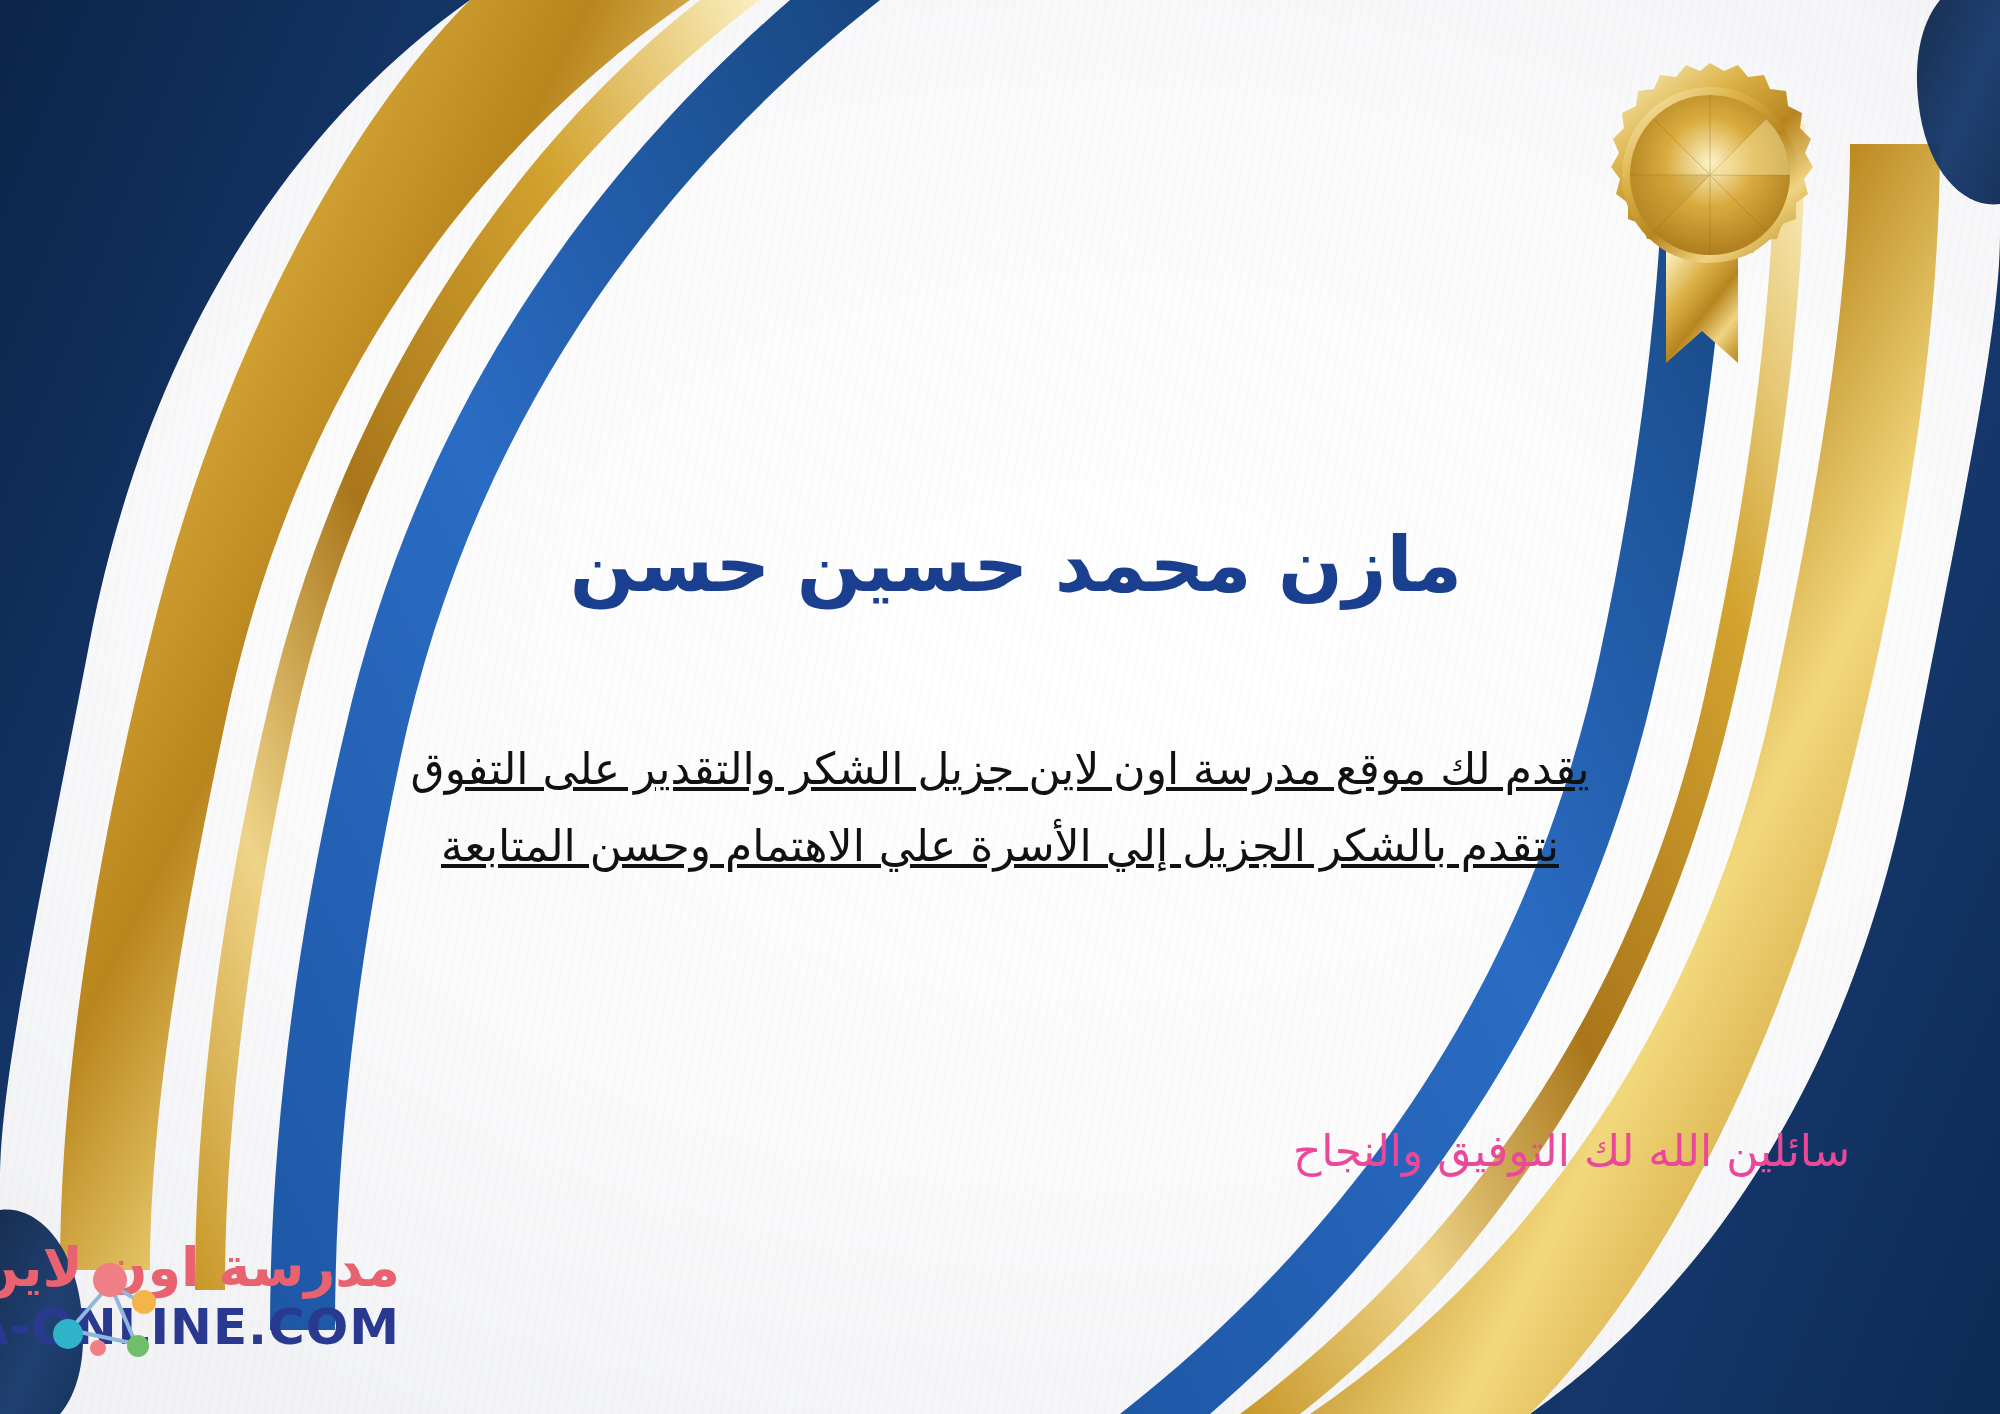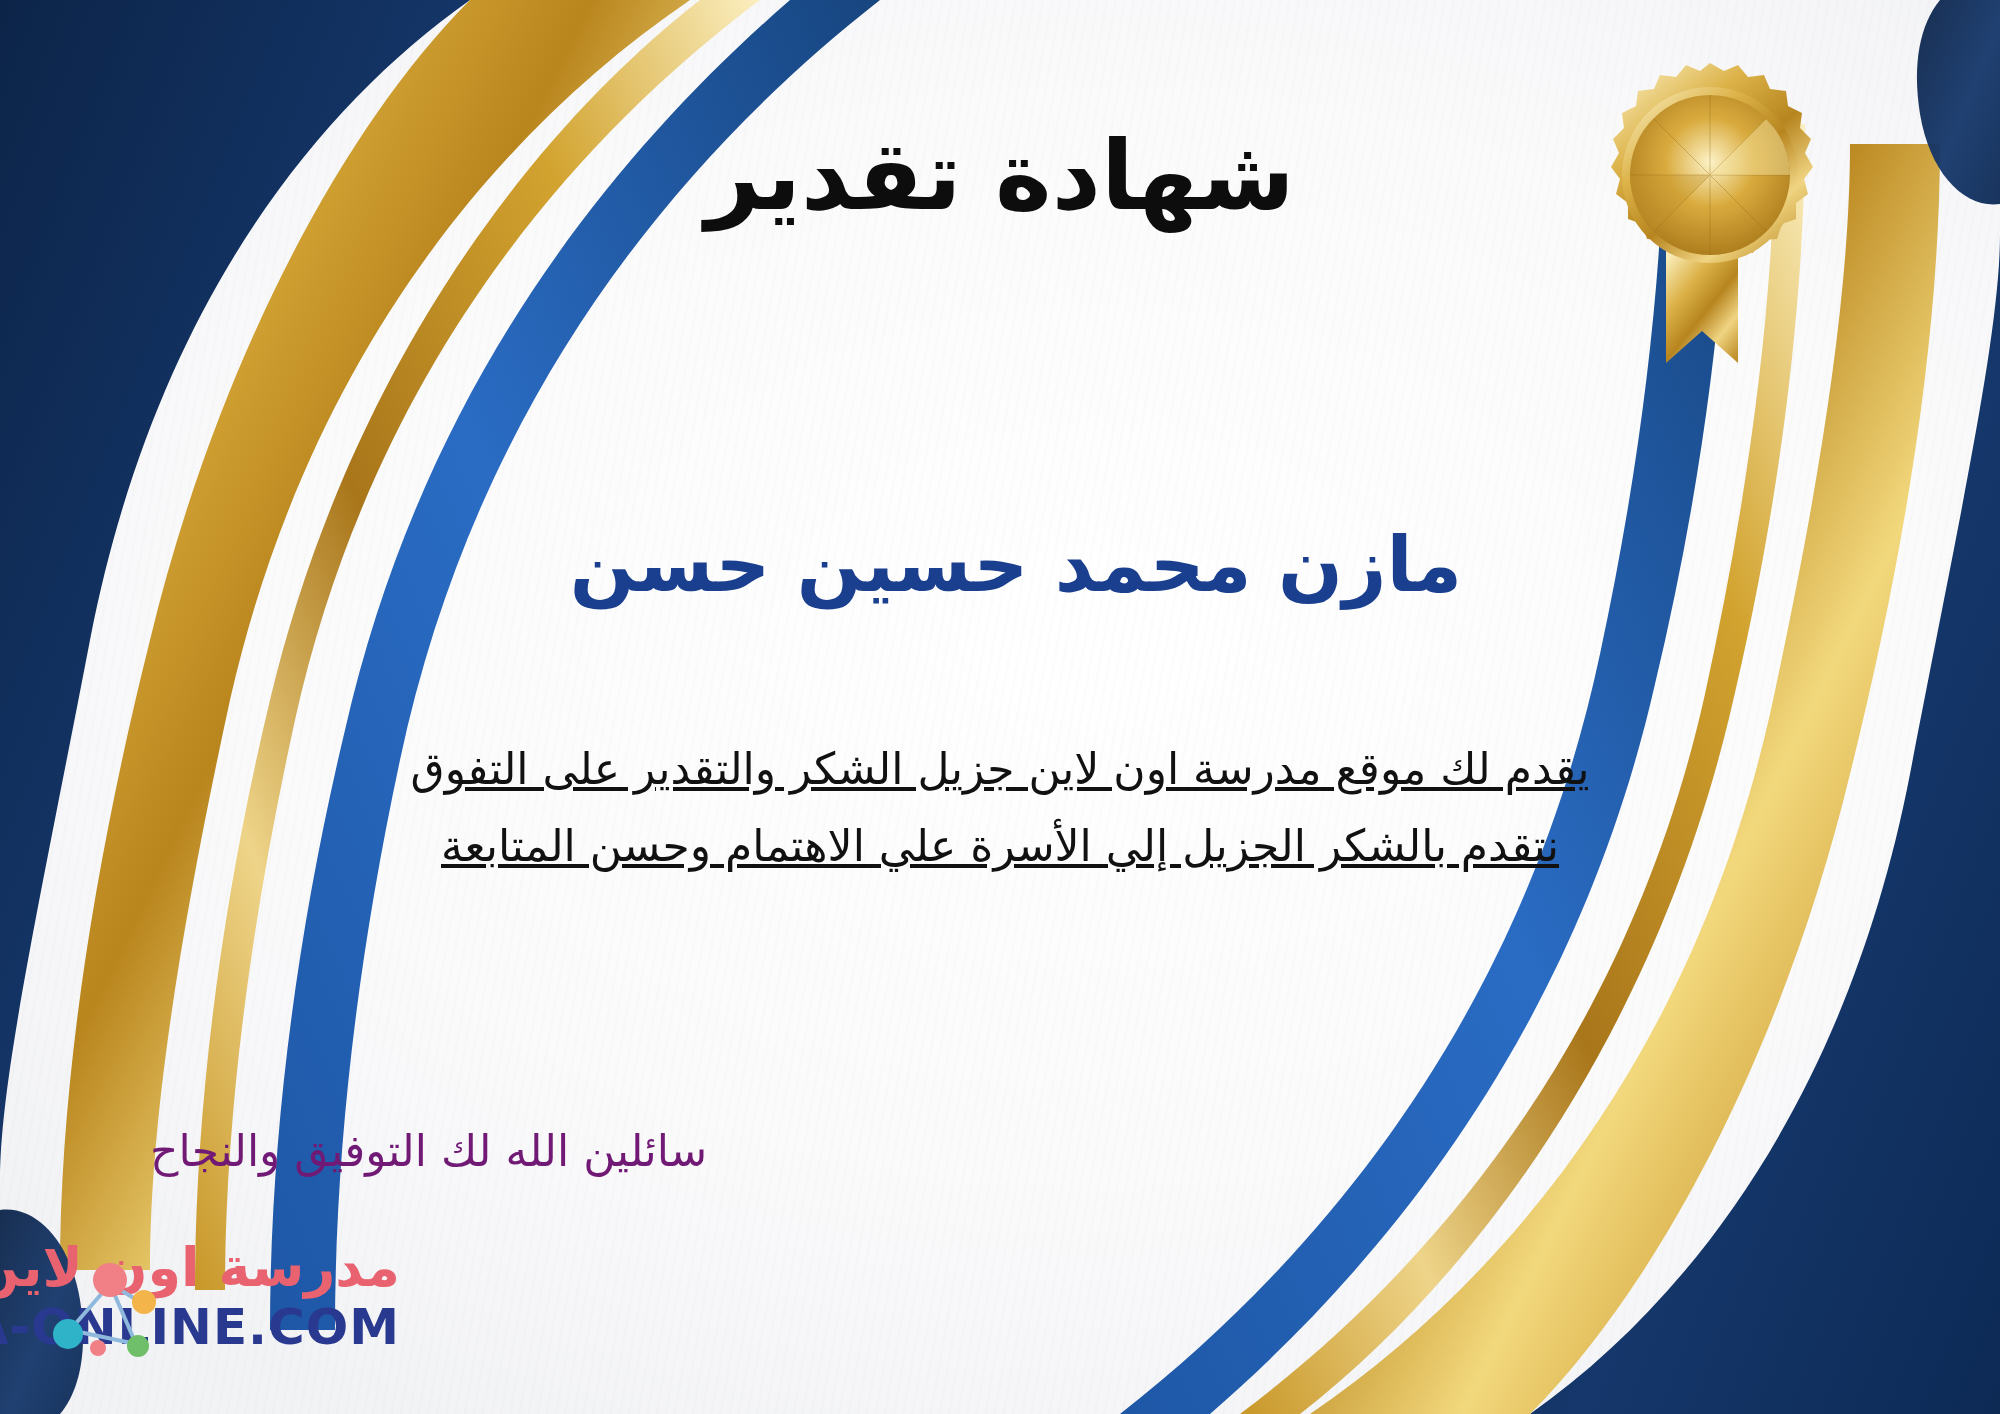--- a/index.html
+++ b/index.html
@@ -96,23 +96,23 @@
     font-weight: 600;
     letter-spacing: 1px;
   }
   .body-text .gap-sm { display: inline-block; width: 14px; }
 
   .closing-text {
     position: absolute;
     top: 1125px;
     left: 150px;
     right: 150px;
-    text-align: left;
+    text-align: right;
     font-size: 44px;
-    color: #701a75;
+    color: #ec4899;
     direction: rtl;
     font-weight: 500;
   }
 
   
   .seal {
     position: absolute;
     top: 55px;
     left: 1590px;
     width: 240px;
@@ -243,21 +243,20 @@
           <line x1="0" y1="0" x2="-56" y2="56"></line>
           <line x1="0" y1="0" x2="-80" y2="0"></line>
           <line x1="0" y1="0" x2="-56" y2="-56"></line>
         </g>
         <path d="M0,0 L80,0 A80,80 0 0,0 56,-56 Z" fill="#f7e6a6" opacity="0.45"></path>
         <path d="M0,0 L-80,0 A80,80 0 0,0 -56,56 Z" fill="#c0922a" opacity="0.35"></path>
       </g>
     </g>
   </svg>
 
-  <div class="title">شهادة تقدير</div>
 
   <div class="student-name">مازن محمد حسين حسن</div>
 
   <div class="body-text">
     <div>يقدم لك موقع مدرسة اون لاين جزيل الشكر  والتقدير على التفوق</div>
     <div>نتقدم  بالشكر الجزيل إلي الأسرة علي الاهتمام وحسن المتابعة</div>
   </div>
 
   <div class="closing-text">سائلين الله لك التوفيق  والنجاح</div>
 

